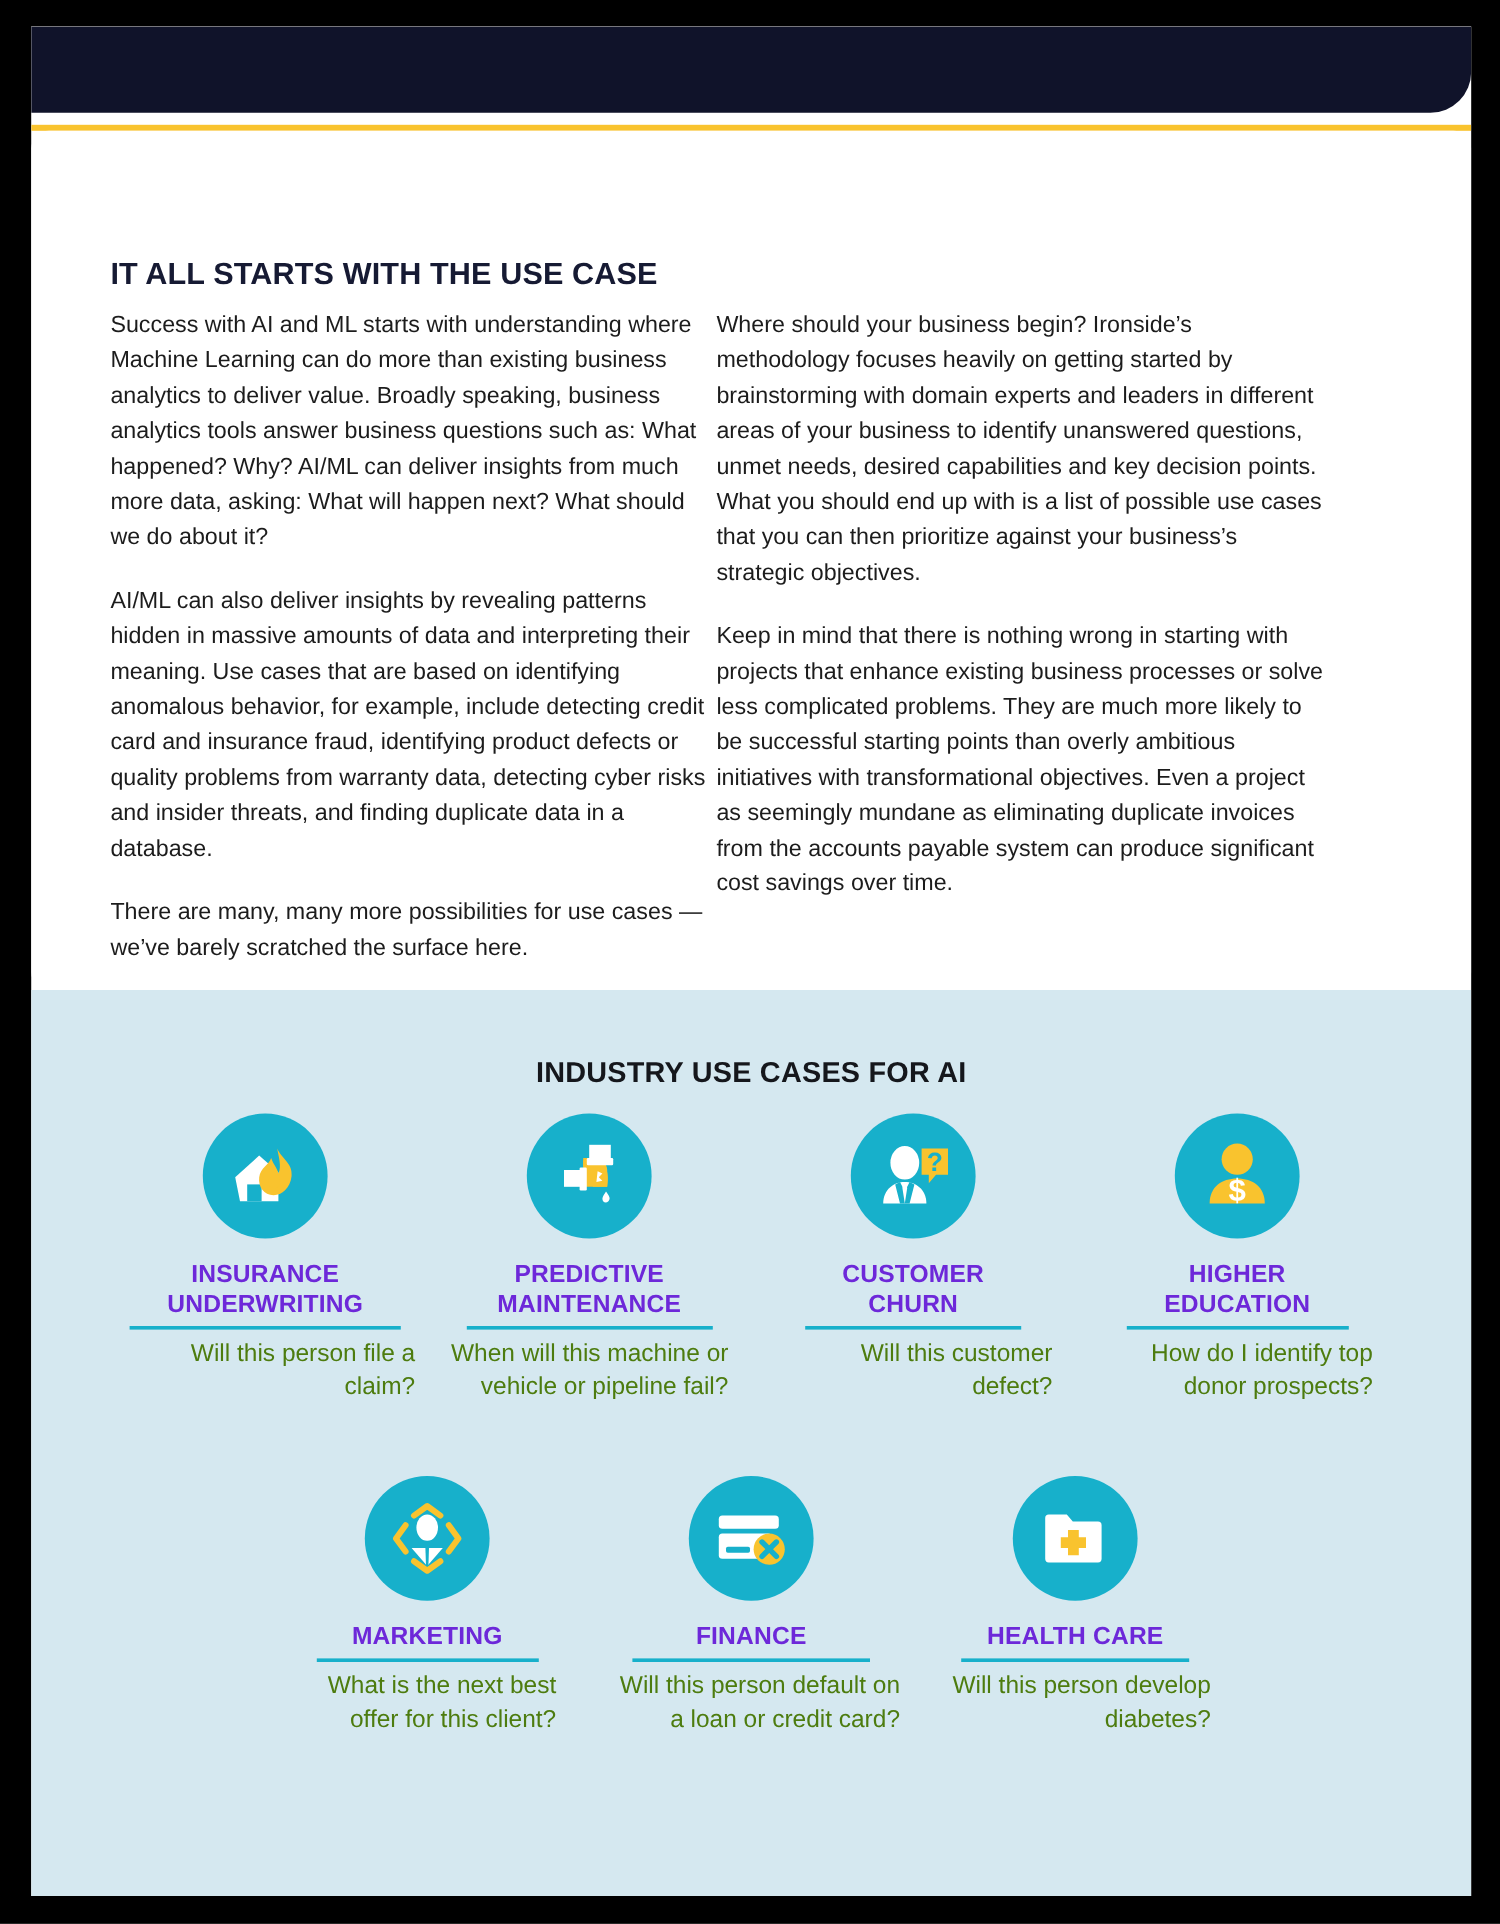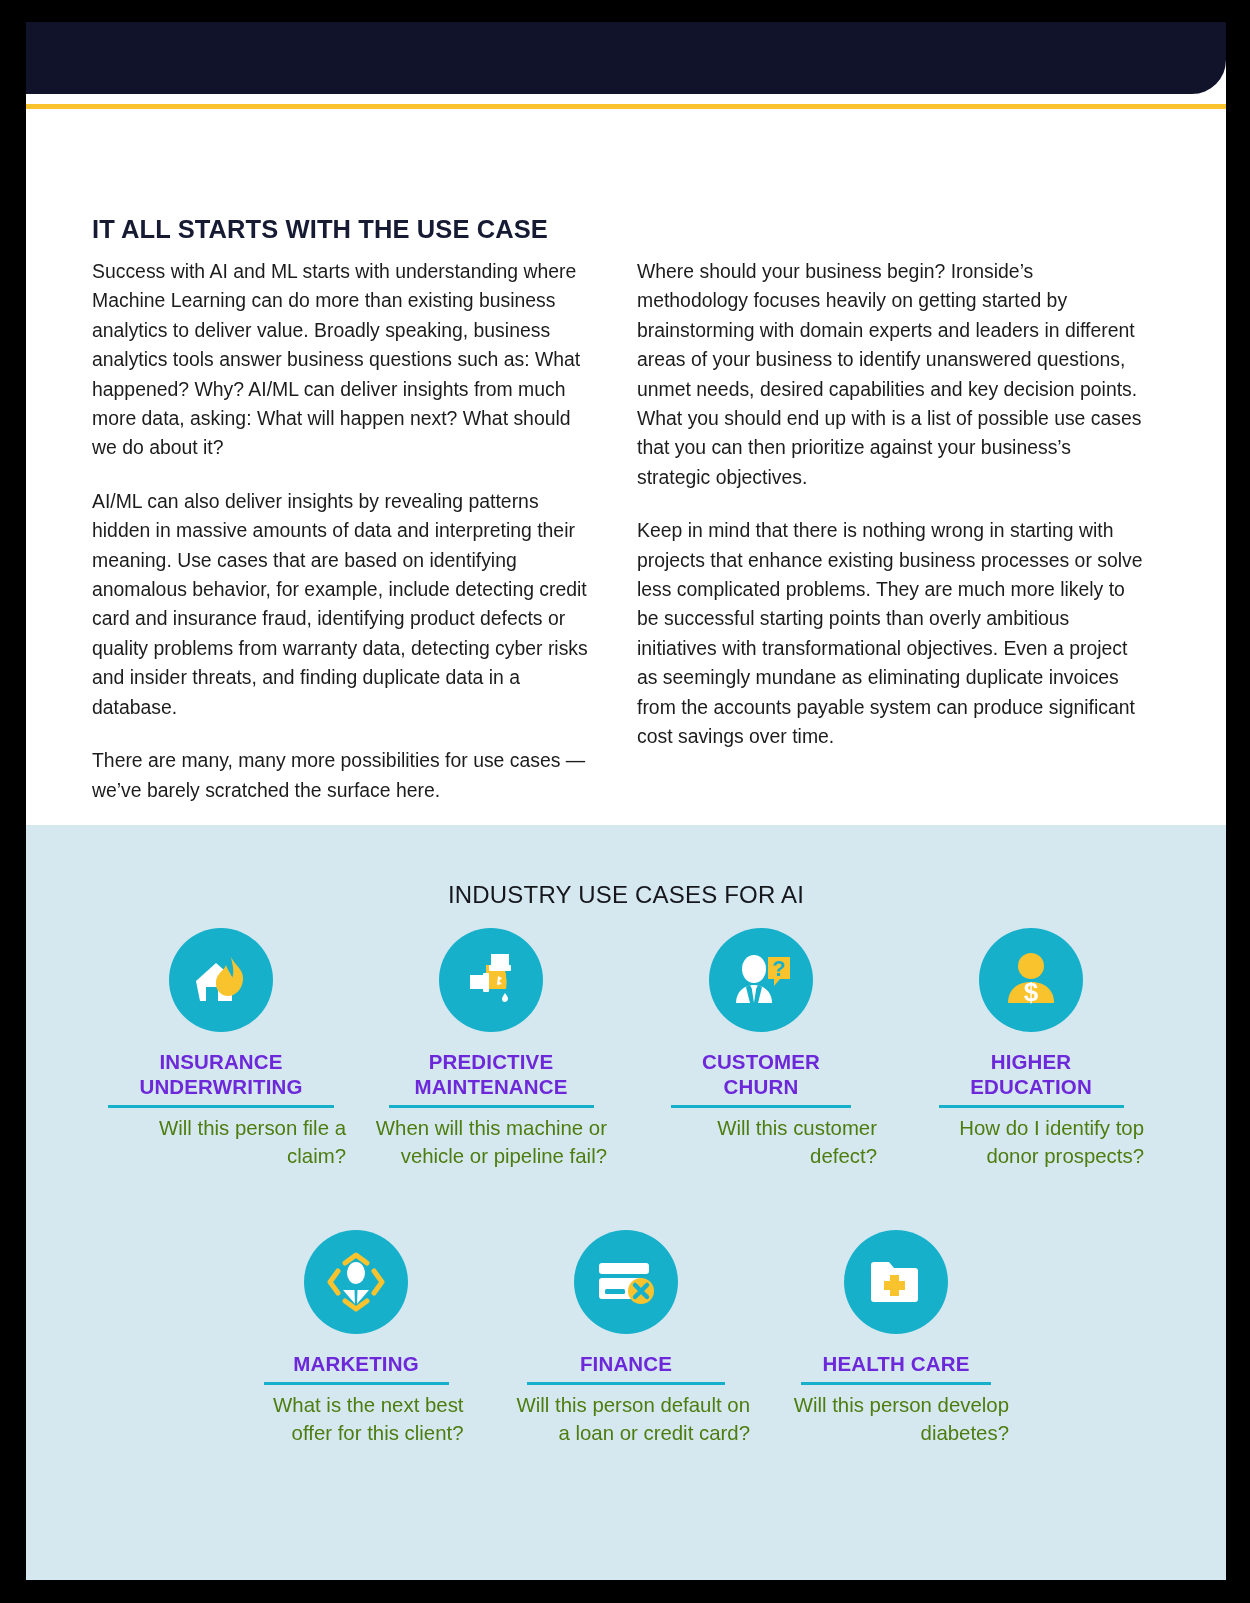--- a/index.html
+++ b/index.html
@@ -63,21 +63,20 @@
     letter-spacing: 0.1px;
     color: #161a33;
   }
 
   .columns {
     position: absolute;
     left: 66px;
     top: 148px;
     width: 1075px;
     display: flex;
-    gap: 40px;
   }
 
   .col { width: 505px; }
 
   .col p {
     font-size: 19.4px;
     line-height: 29.4px;
     color: #1c1c1c;
     margin-bottom: 24px;
   }
@@ -95,21 +94,21 @@
     background: #d5e8f0;
   }
 
   .panel-title {
     position: absolute;
     left: 0;
     top: 56px;
     width: 1200px;
     text-align: center;
     font-size: 24px;
-    font-weight: normal;
+    font-weight: bold;
     letter-spacing: 0.2px;
     color: #15171c;
   }
 
   .row {
     position: absolute;
     width: 1200px;
     display: flex;
     justify-content: center;
   }

